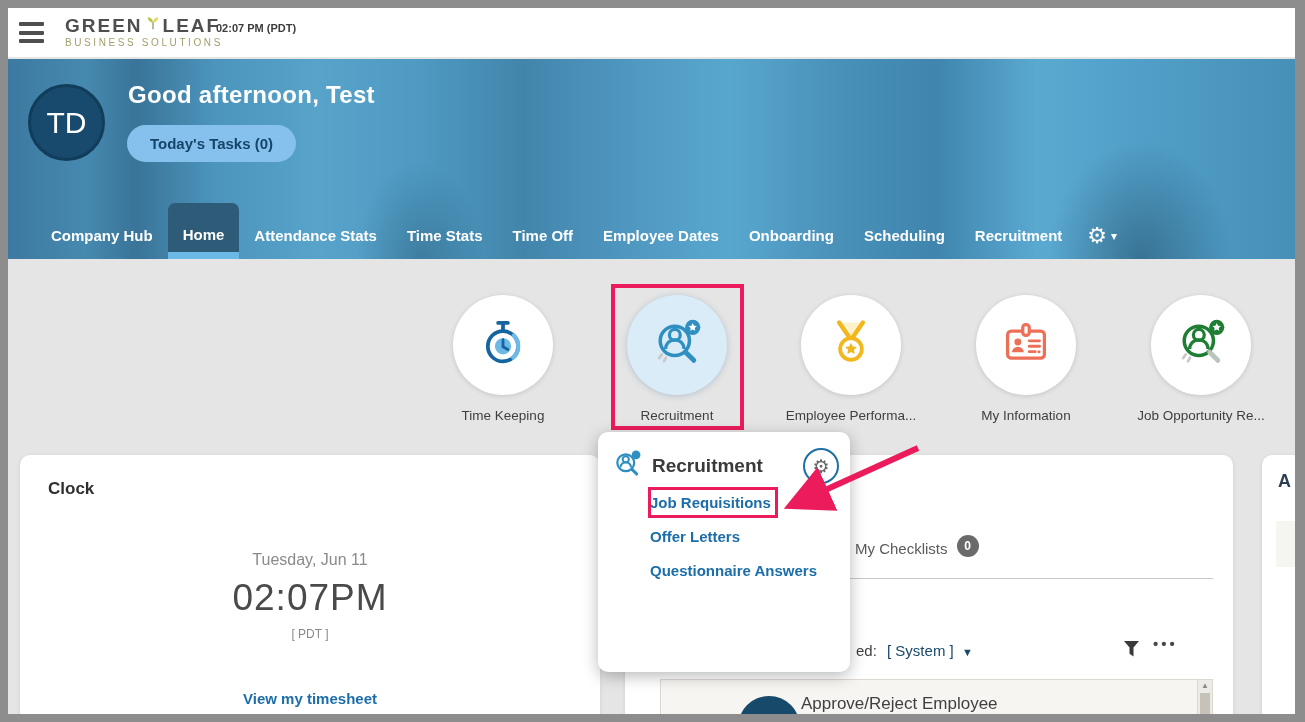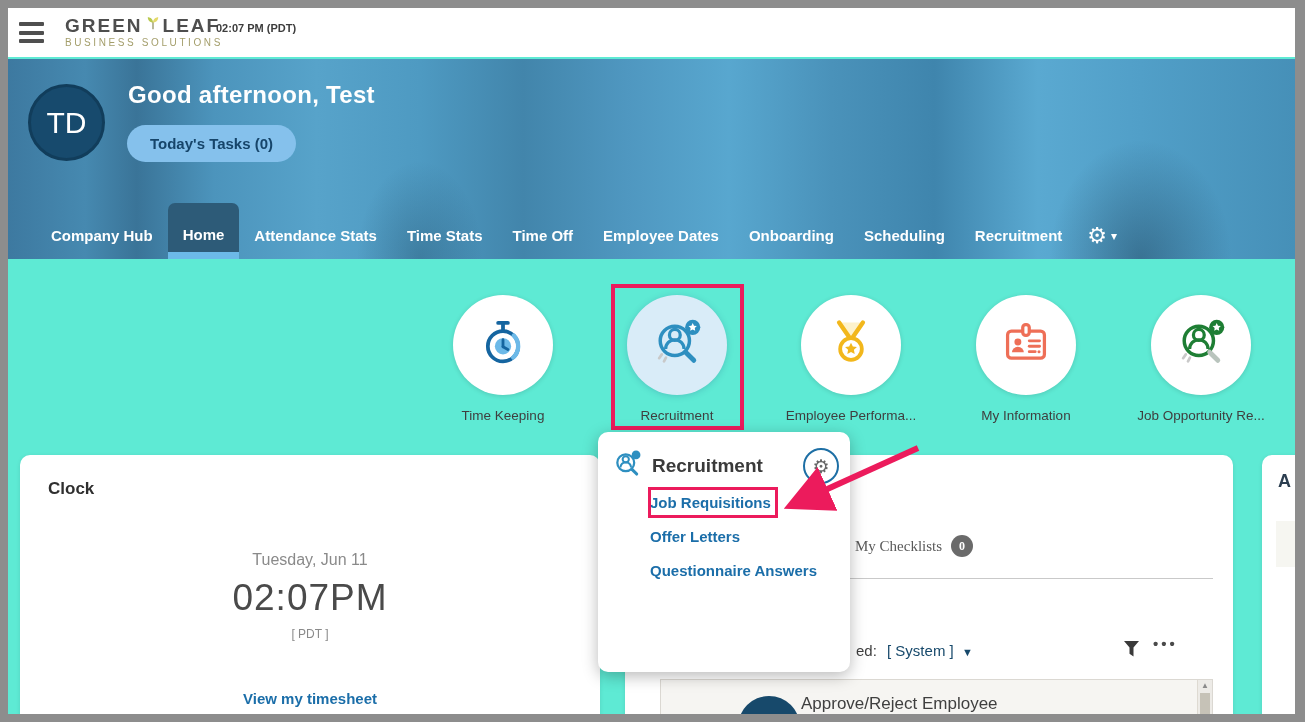--- a/index.html
+++ b/index.html
@@ -1,20 +1,20 @@
 <!DOCTYPE html>
 <html><head>
 <meta charset="utf-8">
 <style>
   * { margin:0; padding:0; box-sizing:border-box; }
   html,body { width:1305px; height:722px; }
   body { font-family:"Liberation Sans", sans-serif; background:#fff; }
 
   .window { width:1305px; height:722px; border:8px solid #8d8d8d; border-right-width:10px;
-            background:#5eead4; position:relative; overflow:hidden; }
+            background:#e5e5e5; position:relative; overflow:hidden; }
 
   
   .topbar { position:absolute; left:0; top:0; right:0; height:49px; background:#fff; }
   .hamburger { position:absolute; left:11px; top:14px; width:25px; height:21px; display:flex;
                flex-direction:column; justify-content:space-between; cursor:pointer; }
   .hamburger span { display:block; height:4px; background:#4f4f4f; border-radius:1px; }
   .logo { position:absolute; left:57px; top:6px; }
   .logo-top { display:flex; align-items:flex-end; font-size:19px; font-weight:bold;
               color:#4e4e4e; letter-spacing:2px; line-height:1; }
   .logo-leaf { margin:0 1px 2px 1px; }
@@ -72,22 +72,22 @@
   .ann-card   { left:1254px; top:447px; width:60px; height:272px; }
 
   .clock-title { position:absolute; left:28px; top:24px; font-size:17px; font-weight:bold; color:#2f2f2f; }
   .clock-center { position:absolute; left:0; right:0; top:96px; text-align:center; }
   .clock-date { font-size:16px; color:#8a8a8a; }
   .clock-time { font-size:37px; color:#4a4a4a; margin-top:8px; letter-spacing:1px; }
   .clock-tz   { font-size:12px; color:#8a8a8a; margin-top:8px; }
   .clock-link { position:absolute; left:0; right:0; top:235px; text-align:center;
                 font-size:15px; font-weight:600; color:#1b6ea9; cursor:pointer; }
 
-  .checklists-row { position:absolute; left:230px; top:80px; display:flex; align-items:center; gap:9px;
-                    font-size:15px; color:#5a5a5a;font-family:Liberation Serif, serif; }
+  .checklists-row { position:absolute; left:230px; top:80px; display:flex; align-items:flex-end; gap:9px;
+                    font-size:15px; color:#5a5a5a; }
   .badge { width:22px; height:22px; border-radius:50%; background:#6a6a6a; color:#fff; font-size:12px;
            font-weight:bold; display:flex; align-items:center; justify-content:center; }
   .tasks-divider { position:absolute; left:20px; right:20px; top:123px; height:1px; background:#c9c9c9; }
   .assigned-row { position:absolute; left:231px; top:187px; font-size:15px; color:#3f3f3f; }
   .assigned-row .sysval { color:#17496b; font-weight:normal; margin-left:6px; }
   .assigned-row .caret { color:#17496b; font-size:11px; margin-left:4px; }
   .funnel { position:absolute; left:499px; top:186px; cursor:pointer; }
   .dots { position:absolute; left:528px; top:180px; color:#4a4a4a; font-size:15px; letter-spacing:3px;
           font-weight:bold; cursor:pointer; }
   .tasklist { position:absolute; left:35px; right:20px; top:224px; height:48px;

